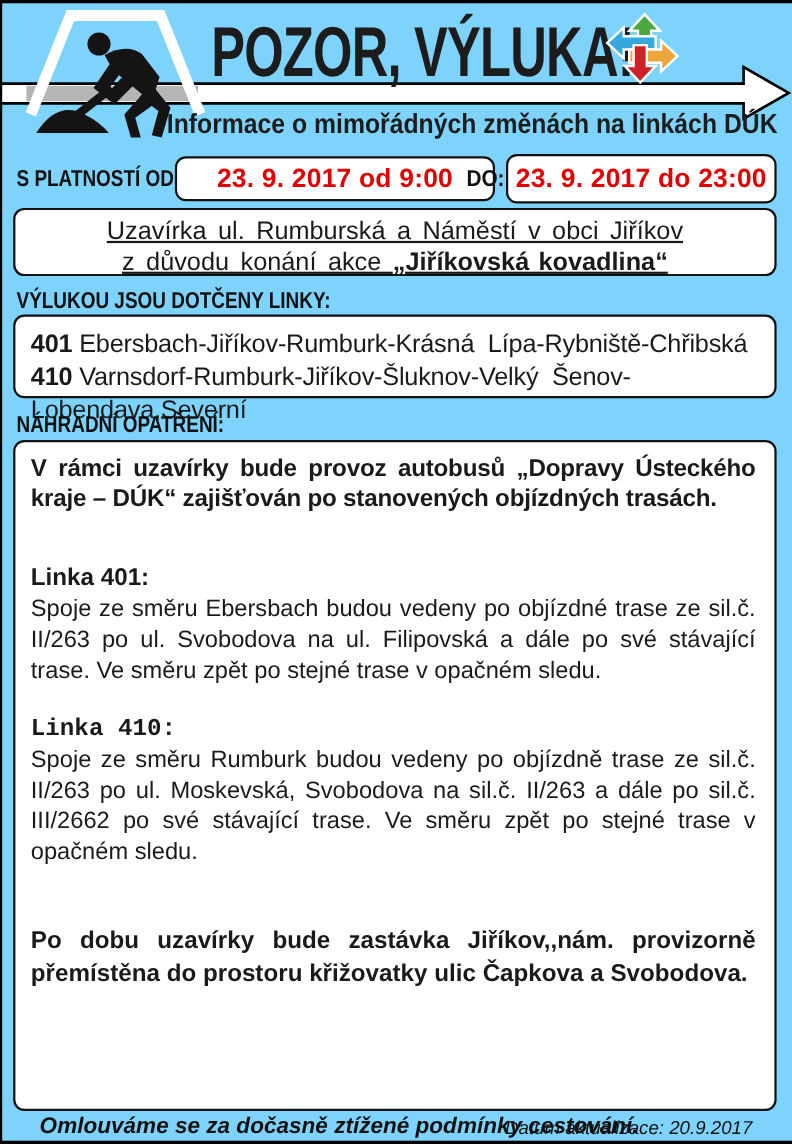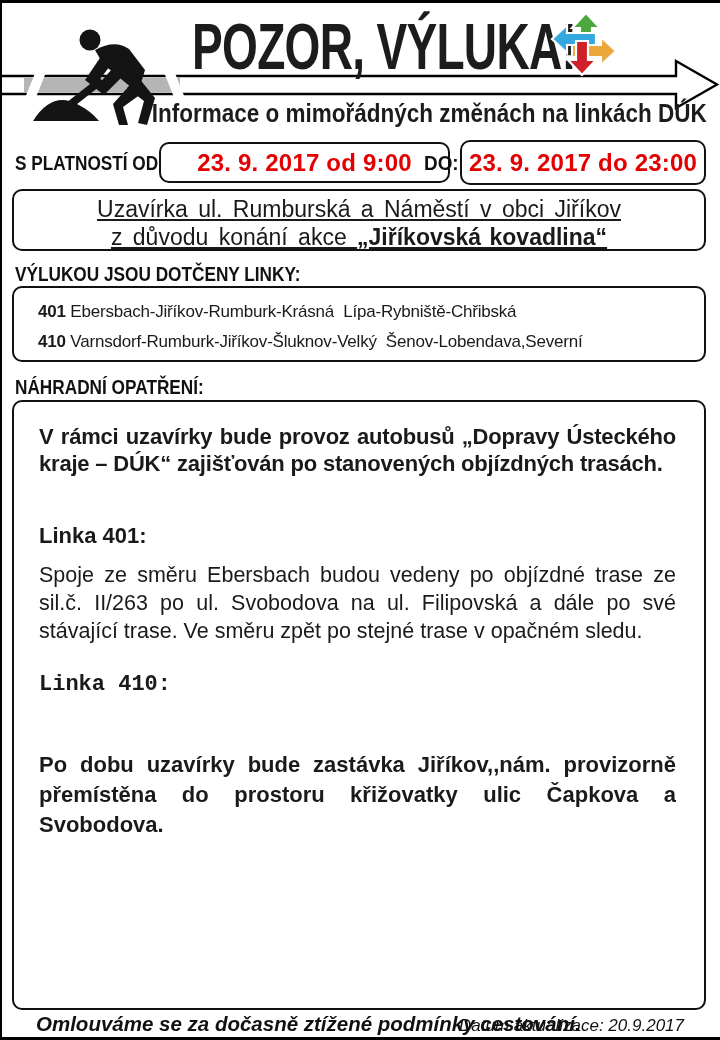--- a/index.html
+++ b/index.html
@@ -1,18 +1,18 @@
 <!DOCTYPE html>
 <html><head>
 <meta charset="utf-8">
 <style>
   html,body{margin:0;padding:0;background:#888;}
   .page{
     position:relative;width:720px;height:1040px;overflow:hidden;
-    background:#ffffff;
+    background:#7dd3fc;
     font-family:"Liberation Sans", sans-serif;color:#141414;
   }
   
   .edge{position:absolute;background:#000;}
   .edge.top{left:0;top:0;width:720px;height:3px;}
   .edge.left{left:0;top:0;width:2px;height:1040px;}
   .edge.bottom{left:0;bottom:0;width:720px;height:3px;}
 
   .header-art{position:absolute;left:0;top:0;}
 
@@ -51,28 +51,28 @@
   .box-from{left:159px;top:142px;width:291px;height:41px;}
   .box-to{left:460px;top:140px;width:246px;height:45px;}
   .datetext{
     color:#e30000;font-weight:bold;font-size:24px;white-space:nowrap;letter-spacing:.2px;
   }
 
   .box-closure{left:12px;top:189px;width:694px;height:62px;padding-top:4px;
     text-align:center;font-size:23px;line-height:28px;word-spacing:4px;color:#1a1a1a;text-decoration:underline;}
   .box-closure b{word-spacing:2px;}
 
-  .box-lines{left:12px;top:286px;width:694px;height:76px;padding:9px 10px 0 24px;
-    font-size:17px;line-height:30px;color:#1a1a1a;}
+  .box-lines{left:12px;top:286px;width:694px;height:76px;padding:9px 10px 0 14px;
+    font-size:23px;line-height:30px;color:#1a1a1a;}
   .routeline{white-space:pre-wrap;letter-spacing:-0.2px;}
   .routeline .num{font-weight:bold;}
 
   .box-main{left:12px;top:400px;width:694px;height:610px;padding:11px 17px 0 14px;
     font-size:22px;line-height:26.5px;color:#1a1a1a;}
-  .box-main p{margin:11px;text-align:justify;}
+  .box-main p{margin:0;text-align:justify;}
   .p-intro{font-weight:bold;letter-spacing:-0.2px;}
   .p-head{font-weight:bold;margin-top:46px !important;text-align:right;}
   .p-head2{margin-top:27px !important;font-family:Liberation Mono, monospace;}
   .p-body{font-size:21.5px;line-height:28px;}
   .p-note{font-weight:bold;margin-top:52px !important;line-height:30px;}
 
   .apology{
     position:absolute;left:36px;top:1012px;
     font-size:20.5px;font-weight:bold;font-style:italic;color:#111;white-space:nowrap;
   }
@@ -138,20 +138,21 @@
     <div class="routeline"><span class="num">401</span><span> Ebersbach-Jiříkov-Rumburk-Krásná  Lípa-Rybniště-Chřibská</span></div>
     <div class="routeline"><span class="num">410</span><span> Varnsdorf-Rumburk-Jiříkov-Šluknov-Velký  Šenov-Lobendava,Severní</span></div>
   </div>
 
   <div class="cond-label lbl-measures">NÁHRADNÍ OPATŘENÍ:</div>
   <div class="whitebox box-main">
     <p class="p-intro">V rámci uzavírky bude provoz autobusů „Dopravy Ústeckého kraje – DÚK“ zajišťován po stanovených objízdných trasách.</p>
     <p class="p-head">Linka 401:</p>
     <p class="p-body">Spoje ze směru Ebersbach budou vedeny po objízdné trase ze sil.č. II/263 po ul. Svobodova na ul. Filipovská a dále po své stávající trase. Ve směru zpět po stejné trase v opačném sledu.</p>
     <p class="p-head p-head2">Linka 410:</p>
+    <p class="p-body">Spoje ze směru Rumburk budou vedeny po objízdně trase ze sil.č. II/263 po ul. Moskevská, Svobodova na sil.č. II/263 a dále po sil.č. III/2662 po své stávající trase. Ve směru zpět po stejné trase v opačném sledu.</p>
     <p class="p-note">Po dobu uzavírky bude zastávka Jiříkov,,nám. provizorně přemístěna do prostoru křižovatky ulic Čapkova a Svobodova.</p>
   </div>
 
   <div class="apology">Omlouváme se za dočasně ztížené podmínky cestování.</div>
   <div class="updated">Datum aktualizace: 20.9.2017</div>
 
   <div class="edge top"></div>
   <div class="edge left"></div>
   <div class="edge bottom"></div>
 </div>

